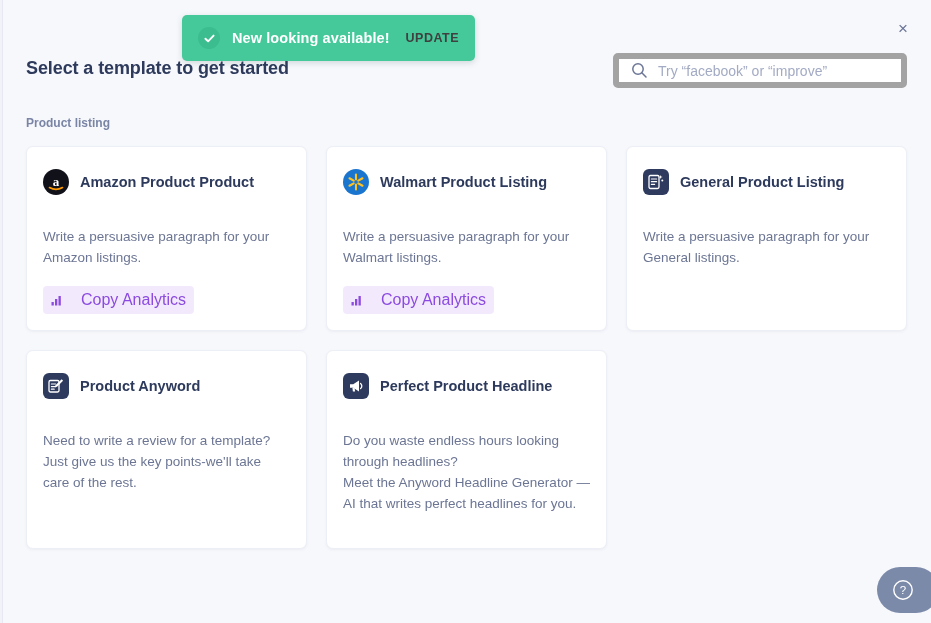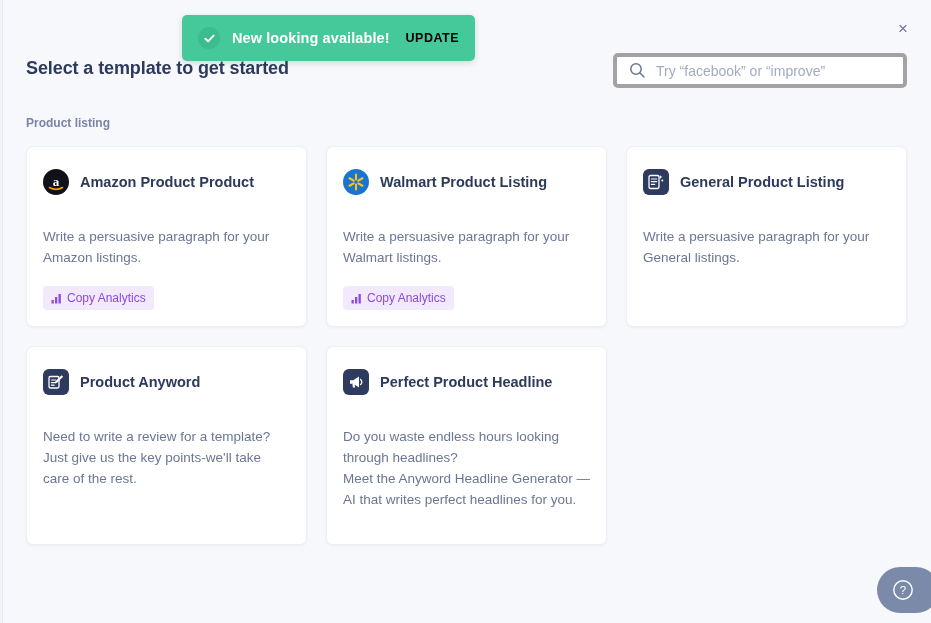--- a/index.html
+++ b/index.html
@@ -44,21 +44,21 @@
   .toast-check svg { display: block; }
   .toast-msg {
     color: #ffffff;
     font-size: 14.5px;
     font-weight: bold;
     margin-left: 12px;
     white-space: nowrap;
     letter-spacing: .1px;
   }
   .toast-action {
-    color: #000000;
+    color: #404040;
     font-size: 12.5px;
     font-weight: bold;
     letter-spacing: .5px;
     margin-left: auto;
     cursor: pointer;
     background: none; border: none;
     font-family: "Liberation Sans", sans-serif;
   }
 
   
@@ -81,21 +81,21 @@
     font-size: 18px;
     font-weight: bold;
     color: #2d3a5c;
     letter-spacing: -.1px;
   }
   .search-box {
     position: absolute;
     left: 613px; top: 53px;
     width: 294px; height: 35px;
     background: #ffffff;
-    border: 4px solid #a3a3a3;
+    border: 6px solid #a3a3a3;
     border-radius: 5px;
     display: flex; align-items: center;
     padding: 0 12px;
   }
   .search-box svg { flex: 0 0 auto; display:block; }
   .search-input {
     border: none; outline: none;
     background: transparent;
     margin-left: 10px;
     font-size: 14px;
@@ -147,26 +147,26 @@
     margin-top: 31px;
     font-size: 13.5px;
     line-height: 21px;
     color: #6c7694;
   }
   .card-desc p + p { margin-top: 0; }
 
   .badges { margin-top: auto; padding-top: 18px; }
   .badge {
     display: inline-flex; align-items: center;
-    gap: 5px;
+    gap: 19px;
     background: #f3e9fd;
     color: #8b4ae0;
     border-radius: 4px;
     padding: 5px 8px;
-    font-size: 12px;
+    font-size: 16px;
     font-weight: 500;
   }
   .badge svg { display:block; }
 
   
   .ic { width: 26px; height: 26px; flex: 0 0 auto; display:block; }
   .ic-sq {
     width: 26px; height: 26px; flex: 0 0 auto;
     border-radius: 6px;
     background: #2e3b5e;

